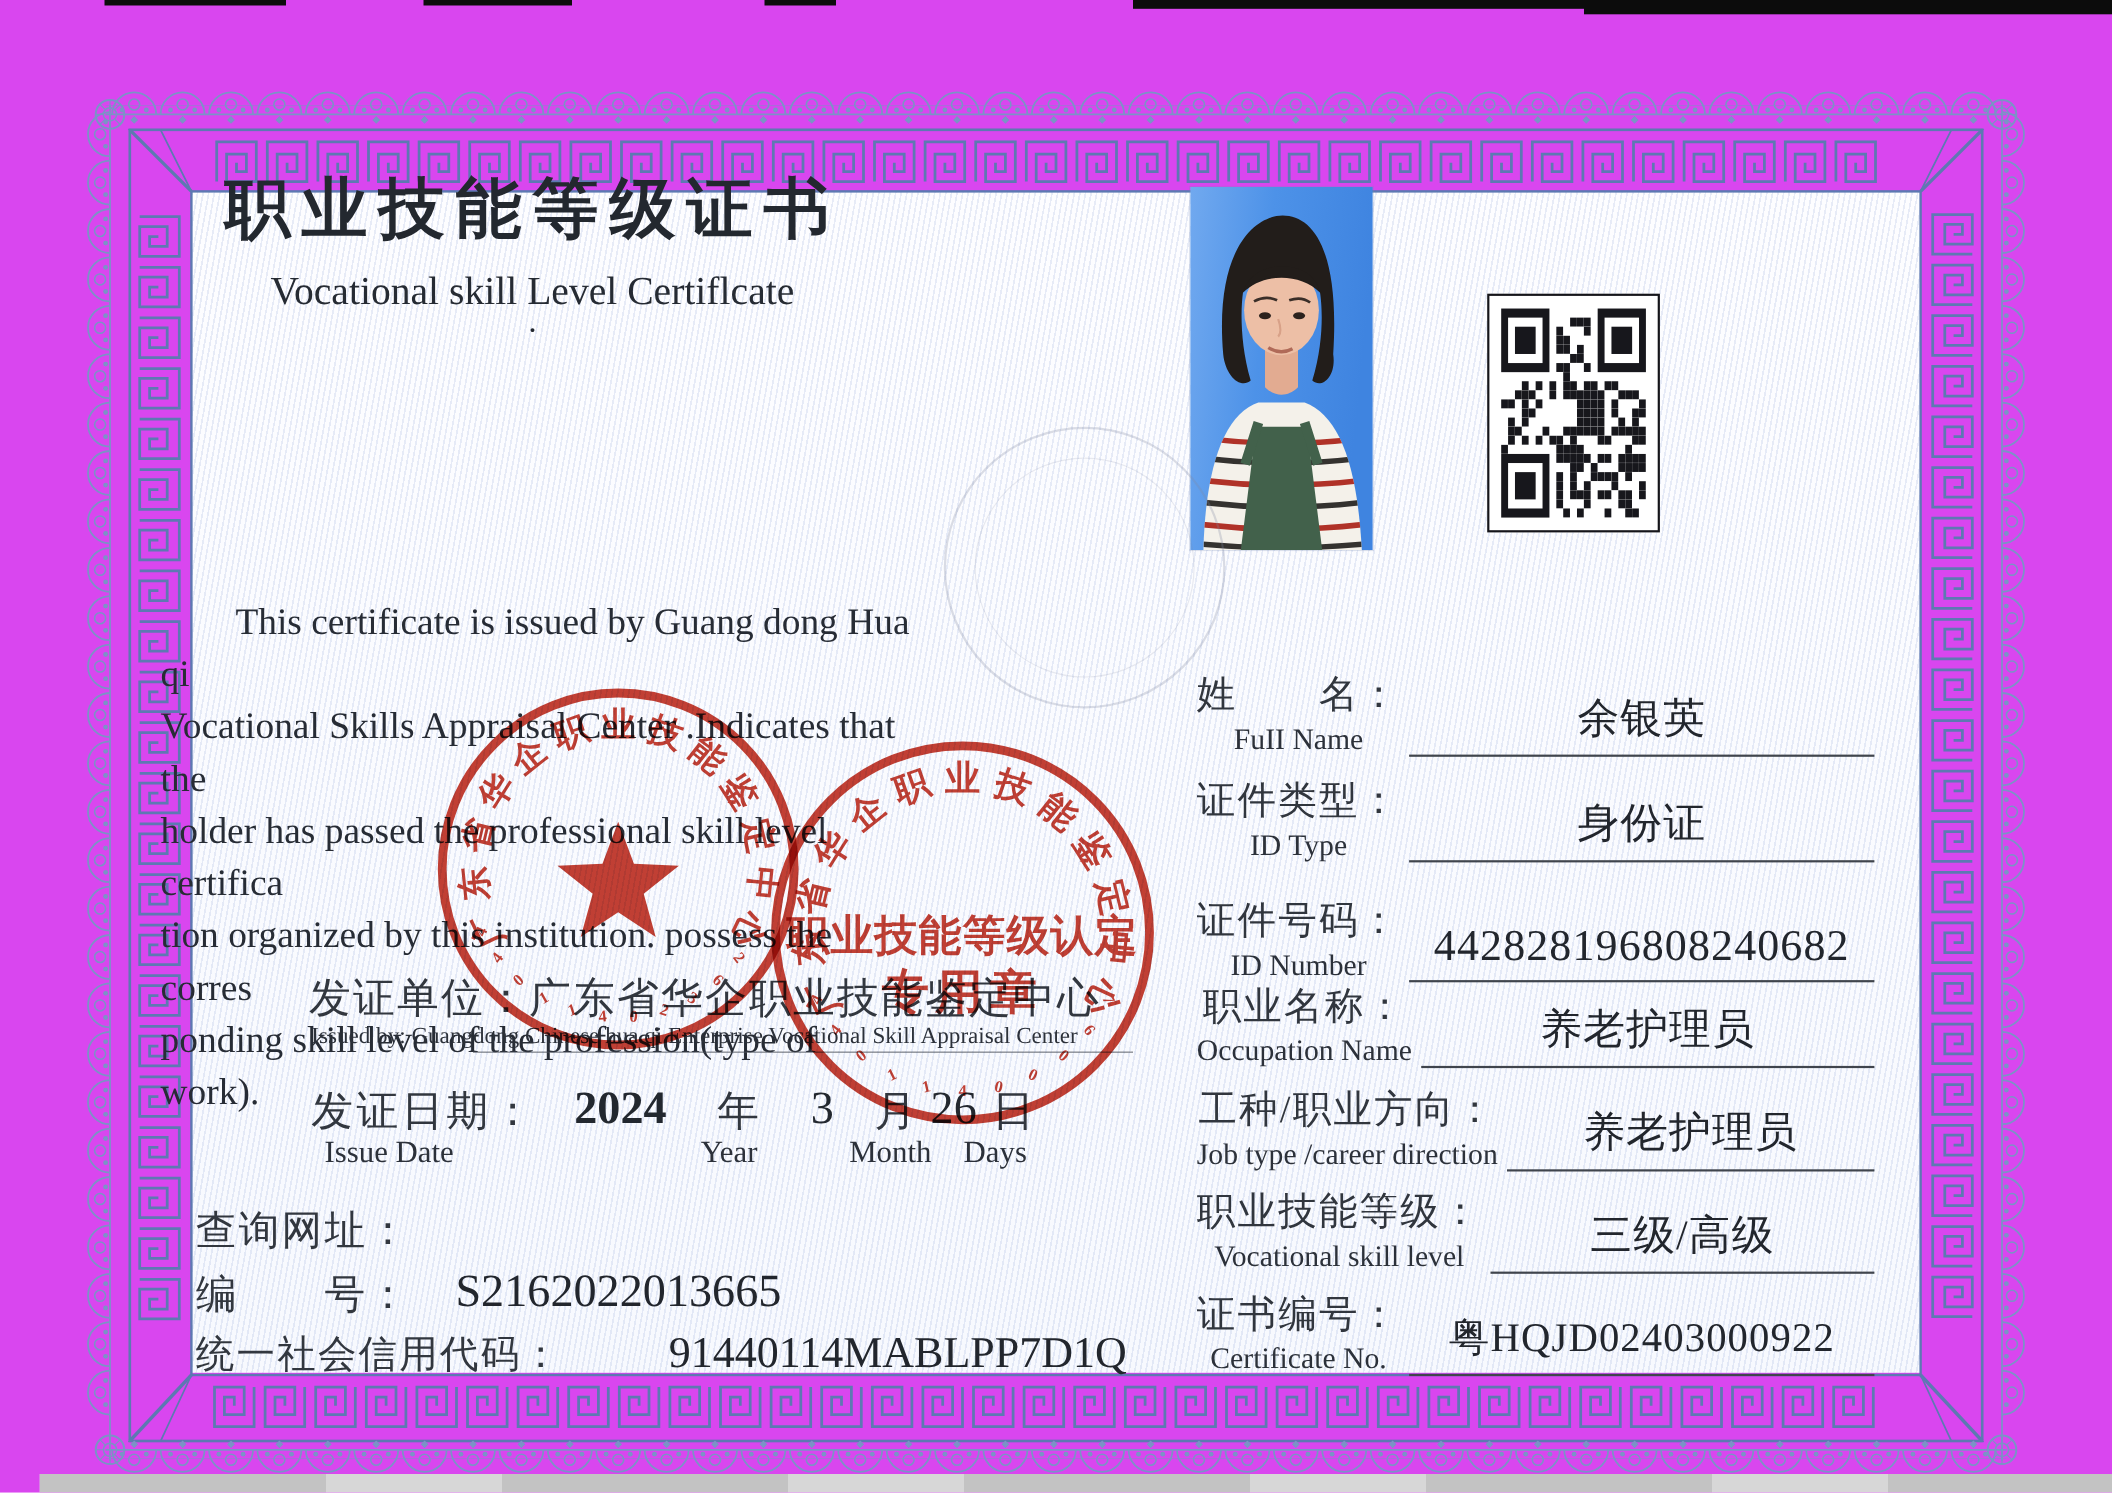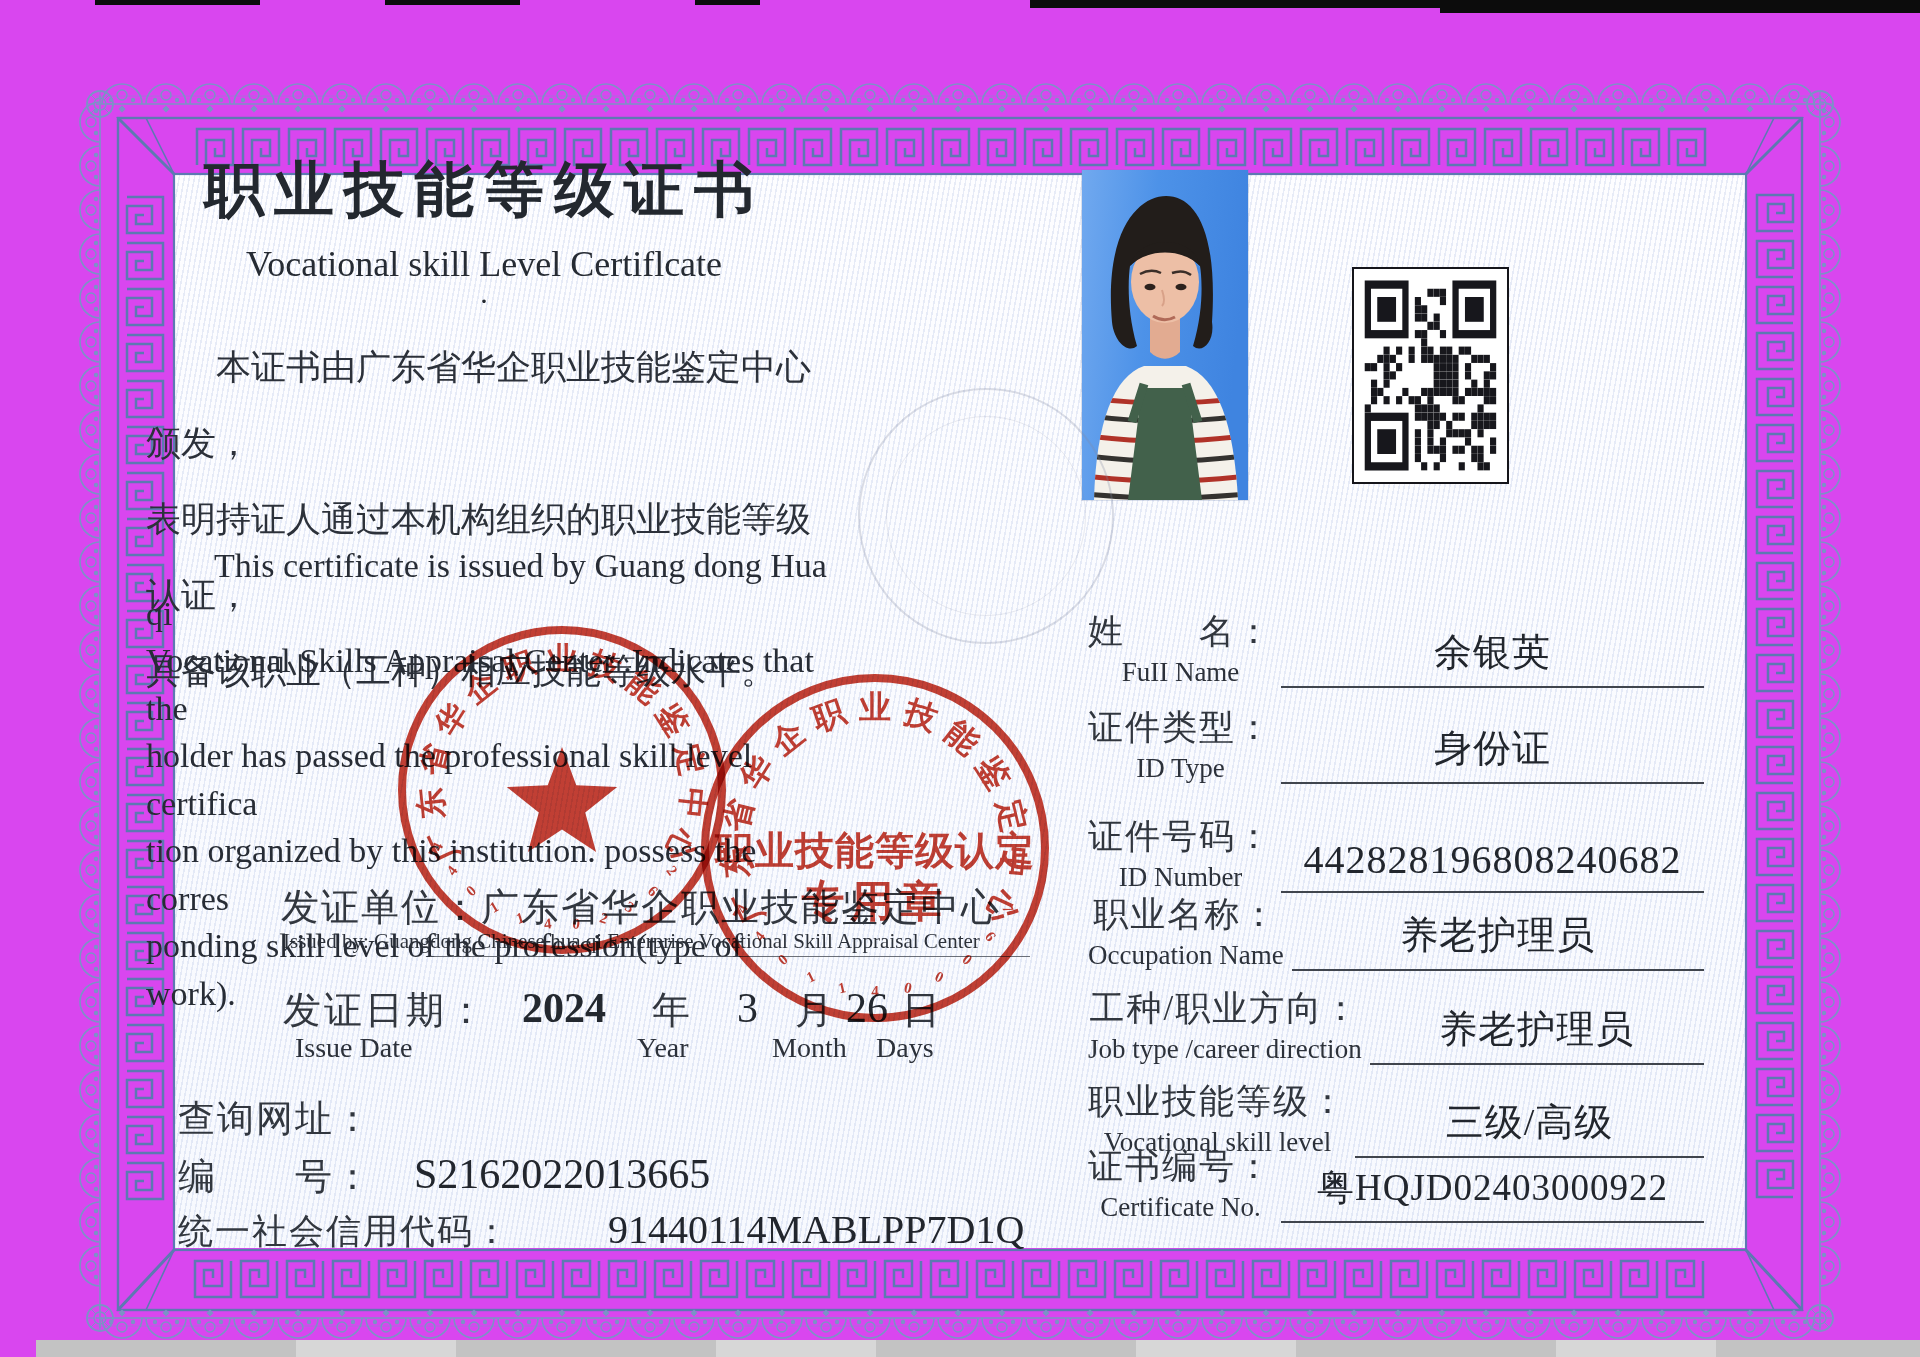--- a/index.html
+++ b/index.html
@@ -843,25 +843,20 @@
       <line x1="1820" y1="1312" x2="1820" y2="1305" stroke="#7b93c6" stroke-width="1"></line>
       <line x1="1824.2426406871193" y1="1313.7573593128807" x2="1829.192388155425" y2="1308.807611844575" stroke="#7b93c6" stroke-width="1"></line>
     </svg>
 
   <div class="title-block">
     <div class="title-zh">职业技能等级证书</div>
     <div class="title-en">Vocational skill Level  Certiflcate</div>
     <div class="title-dot">·</div>
   </div>
 
-  <div class="zh-para">
-    <div class="ind">本证书由广东省华企职业技能鉴定中心颁发，</div>
-    <div>表明持证人通过本机构组织的职业技能等级认证，</div>
-    <div>具备该职业（工种）相应技能等级水平。</div>
-  </div>
 
   <div class="en-para">
     <div class="ind">This certificate is issued by Guang dong Hua qi</div>
     <div>Vocational Skills Appraisal Center .Indicates that the</div>
     <div>holder has passed the professional skill level certifica</div>
     <div>tion organized by this institution. possess the corres</div>
     <div>ponding  skill level of the profession(type of  work).</div>
   </div>
 
   <div class="issuer-zh kai">发证单位：广东省华企职业技能鉴定中心</div>
@@ -1185,21 +1180,21 @@
     </div>
     <div class="frow" style="top:478px;">
       <div class="flabels">
         <div class="flz">职业技能等级：</div>
         <div class="fle">Vocational skill level</div>
       </div>
       <div class="fline">
           <div class="fval">三级/高级</div>
         </div>
     </div>
-    <div class="frow" style="top:543px;font-family:Liberation Serif, serif;">
+    <div class="frow" style="top:571px;font-family:Liberation Serif, serif;">
       <div class="flabels">
         <div class="flz">证书编号：</div>
         <div class="fle">Certificate No.</div>
       </div>
       <div class="fline">
           <div class="fval" style="font-size:37px;">粤HQJD02403000922</div>
         </div>
     </div>
   </div>
 

